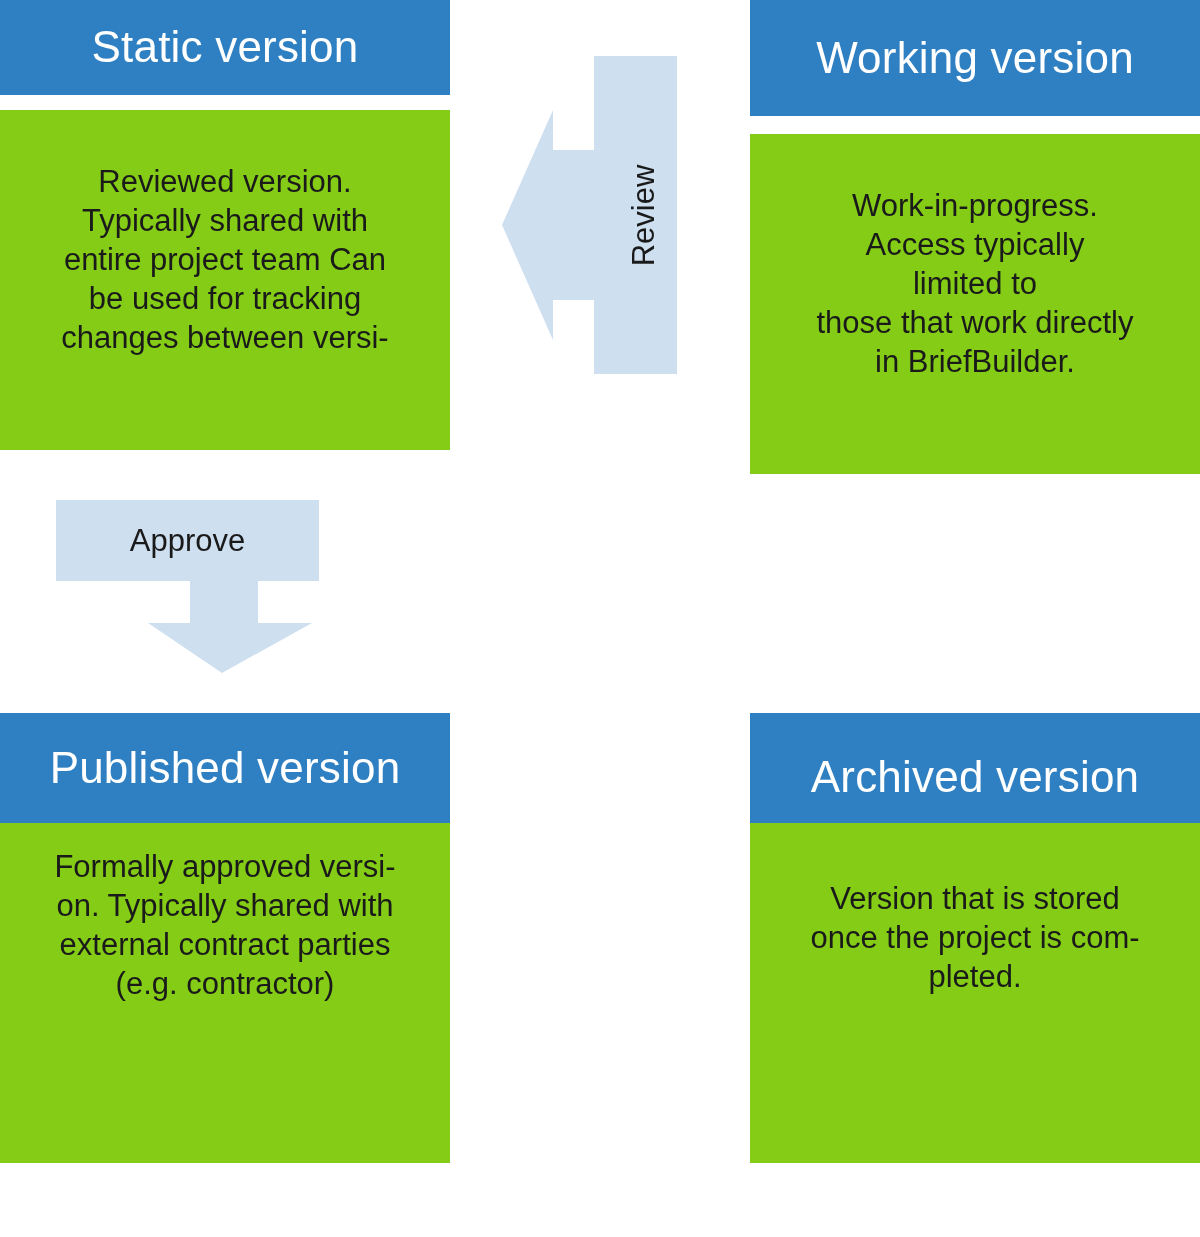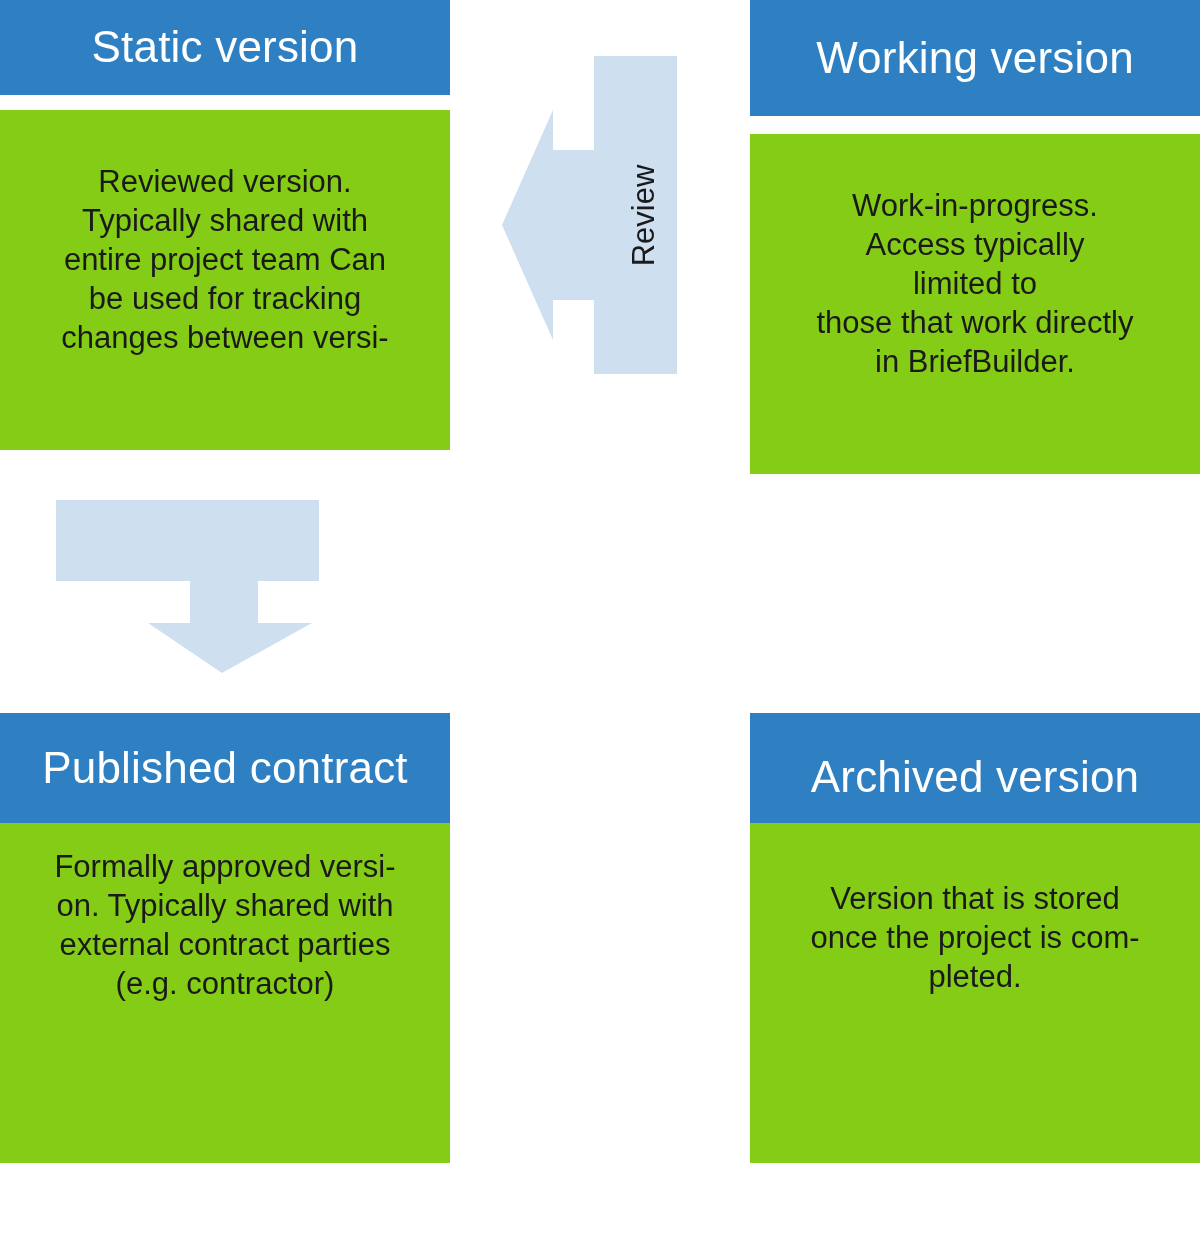--- a/index.html
+++ b/index.html
@@ -134,21 +134,21 @@
   <div class="card" id="card-working">
     <div class="card-header">Working version</div>
     <div class="card-body">Work-in-progress.
 Access typically
 limited to
 those that work directly
 in BriefBuilder.</div>
   </div>
 
   <div class="card" id="card-published">
-    <div class="card-header">Published contract</div>
+    <div class="card-header">Published version</div>
     <div class="card-body">Formally approved versi-
 on. Typically shared with
 external contract parties
 (e.g. contractor)</div>
   </div>
 
   <div class="card" id="card-archived">
     <div class="card-header">Archived version</div>
     <div class="card-body">Version that is stored
 once the project is com-
@@ -186,14 +186,17 @@
                L 208 128
                L 262 128
                L 172 178
                L 98 128
                L 140 128
                L 140 86
                L 6 86
                Z" fill="#CEDFF0"></path>
     </svg>
   </div>
+  <div class="arrow-label" id="label-approve">
+    <span>Approve</span>
+  </div>
 
 </div>
 
 </body></html>

